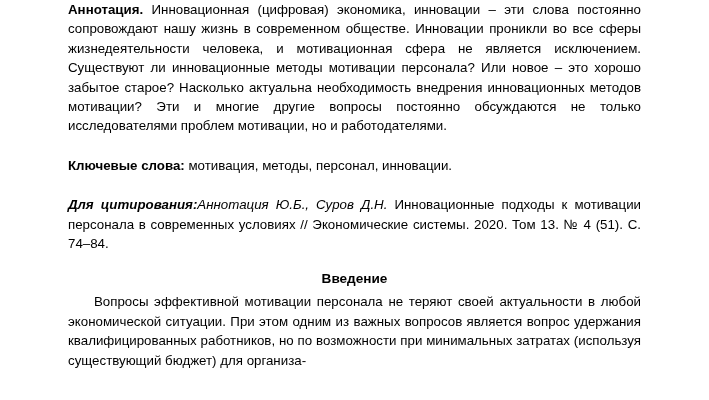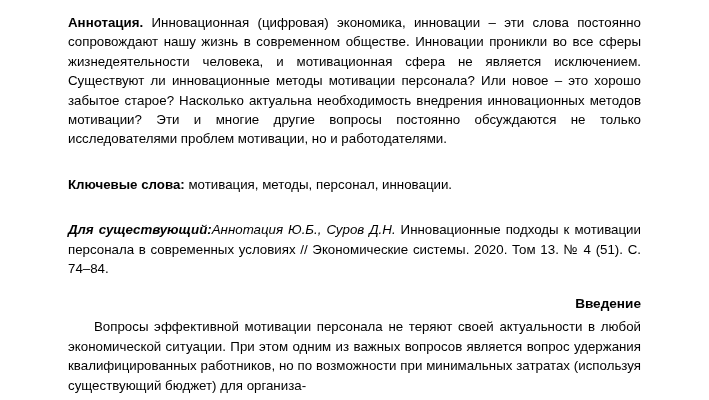--- a/index.html
+++ b/index.html
@@ -28,45 +28,45 @@
     text-justify: inter-word;
     margin: 0;
     hyphens: manual;
   }
   .affil {
     padding-top: 2px;
   }
   .indent {
     text-indent: 26px;
   }
-  .gap-md { margin-top: 13px; }
-  .gap-lg { margin-top: 26px; }
+  .gap-md { }
+  .gap-lg { margin-top: 20px; }
   b, .b { font-weight: bold; }
   .i { font-style: italic; }
   .bi { font-weight: bold; font-style: italic; }
   .section-title {
-    text-align: right;
+    text-align: center;
     font-weight: bold;
     font-size: 13.6px;
     margin: 0;
     padding-top: 18px;
     padding-bottom: 6px;
   }
 </style>
 </head>
 <body>
 
 <div class="page">
 
 
   <p class="para gap-md"><b>Аннотация.</b><span> Инновационная (цифровая) экономика, инновации – эти слова постоянно сопровождают нашу жизнь в современном обществе. Инновации проникли во все сферы жизнедеятельности человека, и мотивационная сфера не является исключением. Существуют ли инновационные методы мотивации персонала? Или новое – это хорошо забытое старое? Насколько актуальна необходимость внедрения инновационных методов мотивации? Эти и многие другие вопросы постоянно обсуждаются не только исследователями проблем мотивации, но и работодателями.</span></p>
 
 
   <p class="para gap-lg"><b>Ключевые слова:</b><span> мотивация, методы, персонал, инновации.</span></p>
 
-  <p class="para gap-lg"><span class="bi">Для существующий:</span><span class="i">Аннотация Ю.Б., Суров Д.Н.</span><span>  Инновационные подходы к мотивации персонала в современных условиях // Экономические системы. 2020. Том 13. № 4 (51). С. 74–84.</span></p>
+  <p class="para gap-lg"><span class="bi">Для цитирования:</span><span class="i">Аннотация Ю.Б., Суров Д.Н.</span><span>  Инновационные подходы к мотивации персонала в современных условиях // Экономические системы. 2020. Том 13. № 4 (51). С. 74–84.</span></p>
 
 
   <h2 class="section-title">Введение</h2>
 
   <p class="para indent">Вопросы эффективной мотивации персонала не теряют своей актуальности в любой экономической ситуации. При этом одним из важных вопросов является вопрос удержания квалифицированных работников, но по возможности при минимальных затратах (используя существующий бюджет) для организа-</p>
 
 </div>
 
 </body></html>

